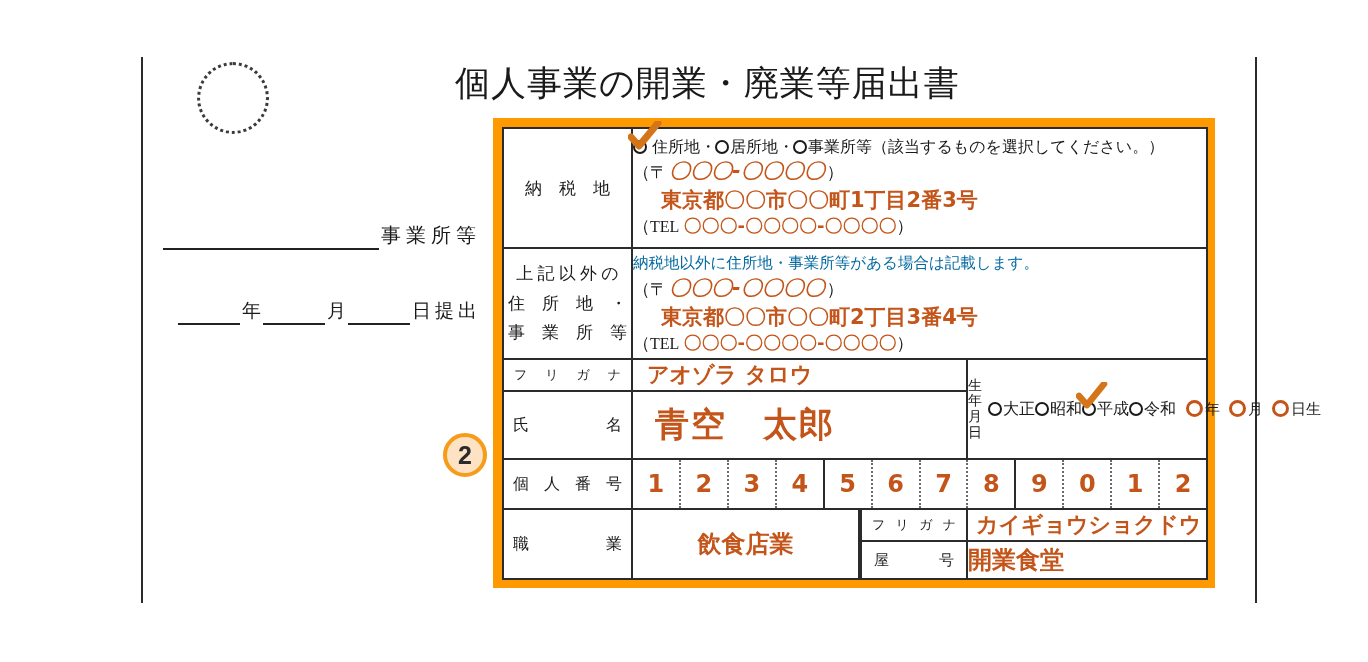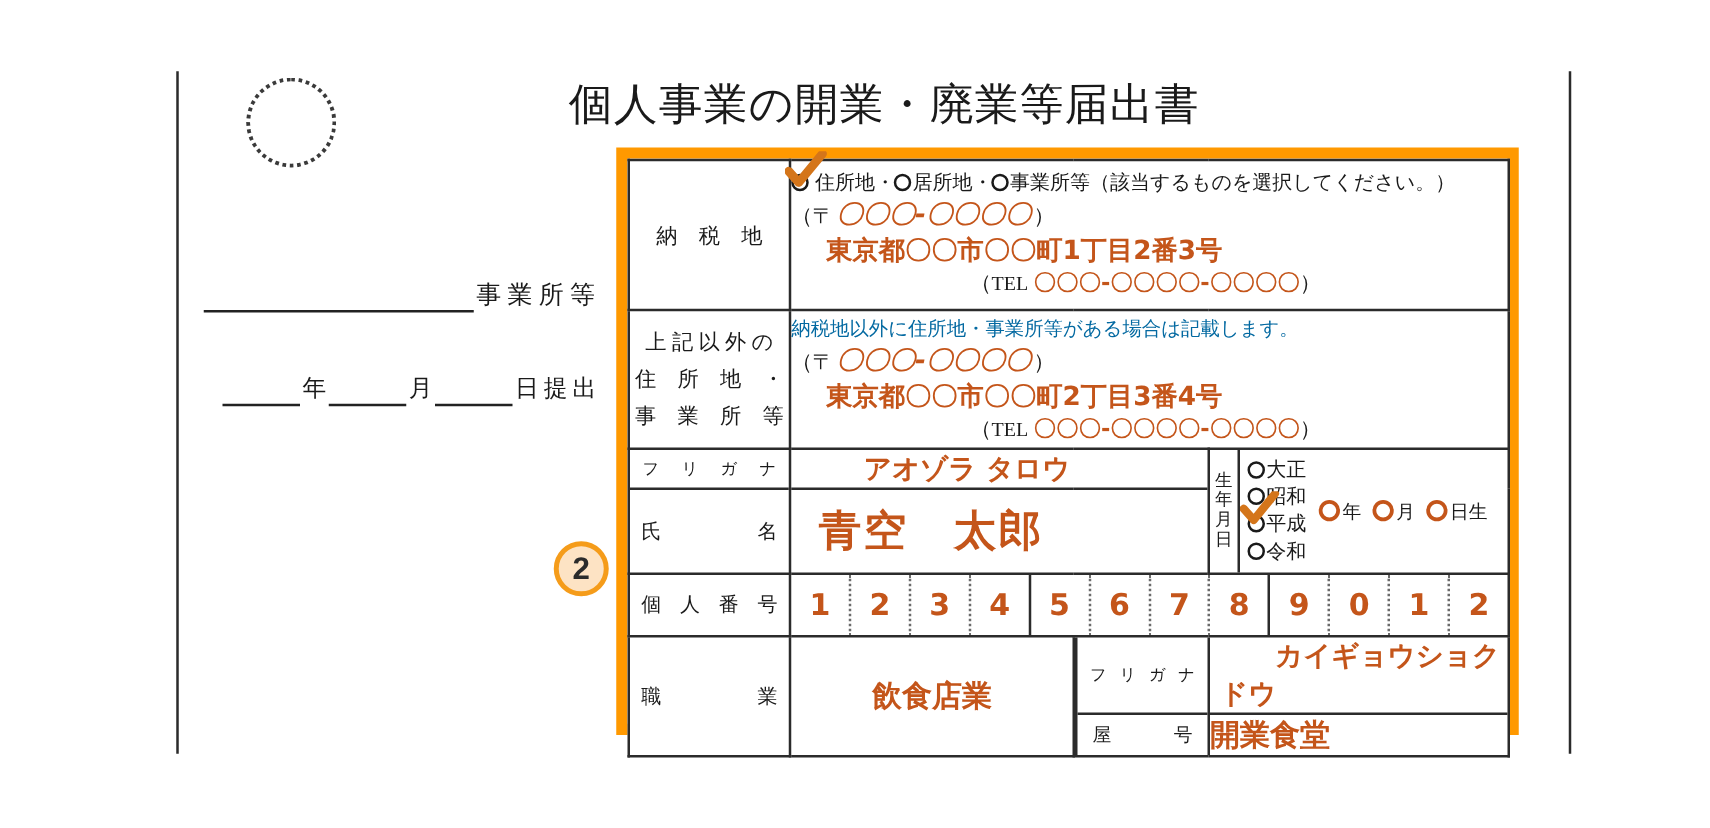--- a/index.html
+++ b/index.html
@@ -84,30 +84,30 @@
 
   
   .val{
     color:#C4551A;
     font-family:"DejaVu Sans","Liberation Sans",sans-serif;
     font-weight:bold;
   }
   .val-addr{font-size:21px;}
   .val-zip{font-size:21px;font-style:italic;}
   .val-tel{font-size:18px;}
-  .val-kana{font-size:22px;margin-left:44px;}
+  .val-kana{font-size:22px;}
   .val-name{font-size:34px;letter-spacing:2px;}
   .val-num{font-size:24px;}
   .val-job{font-size:24px;}
 
   .note{font-size:16px;color:#1a1a1a;line-height:1.15;white-space:nowrap;}
   .note-sm{font-size:15.5px;color:#0369a1;white-space:nowrap;}
 
   .zipline{display:flex;align-items:baseline;gap:2px;font-size:17px;color:#1a1a1a;}
-  .telline{text-align:center;font-size:17px;color:#1a1a1a;padding-right:6px;}
+  .telline{text-align:left;font-size:17px;color:#1a1a1a;padding-right:6px;}
   .telline .tl{font-family:"Liberation Serif",serif;font-size:16px;}
 
   .addrline{padding-left:28px;margin-top:1px;}
 
   
   .ring{
     display:inline-block;width:14px;height:14px;border:2.5px solid #1a1a1a;
     border-radius:50%;box-sizing:border-box;vertical-align:-2px;margin-right:1px;
   }
   .ring-o{
@@ -127,21 +127,21 @@
     font-size:13px;color:#1a1a1a;display:flex;justify-content:space-between;
     padding:0 10px;letter-spacing:0;
   }
 
   
   .birth-vert{
     font-size:14px;line-height:1.12;text-align:center;
     width:22px;
   }
   .eras{display:flex;align-items:center;height:100%;}
-  .era-col{display:flex;flex-direction:column;justify-content:center;font-size:16px;line-height:1.35;padding-left:6px;}
+  .era-col{display:flex;flex-direction:row;justify-content:center;font-size:16px;line-height:1.35;padding-left:6px;}
   .era-row{white-space:nowrap;}
   .ymd{display:flex;align-items:center;gap:9px;padding-left:10px;font-size:16px;white-space:nowrap;}
   .ymd i{font-style:normal;font-size:15px;}
 
   
   .numgrid{display:flex;height:100%;width:100%;}
   .numcell{
     flex:1 1 0;display:flex;align-items:center;justify-content:center;
     border-right:2px dotted #6b6b6b;box-sizing:border-box;
   }

